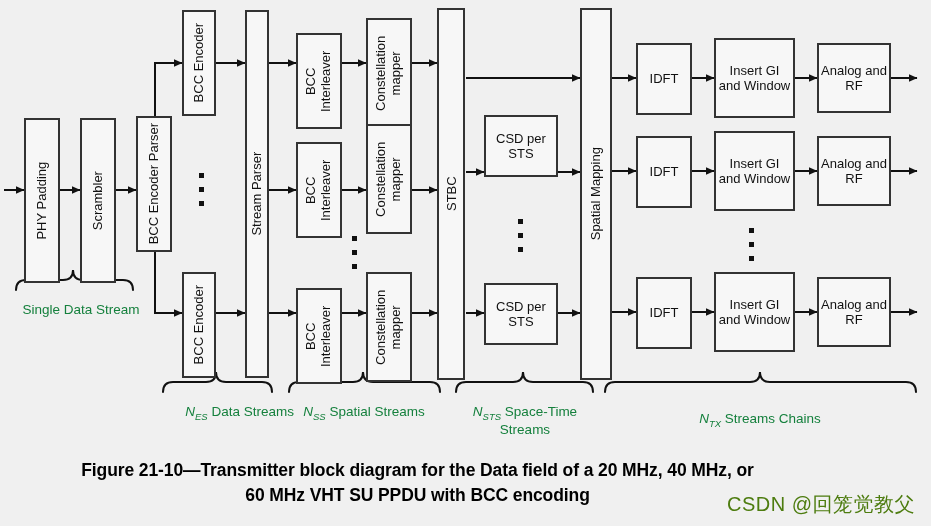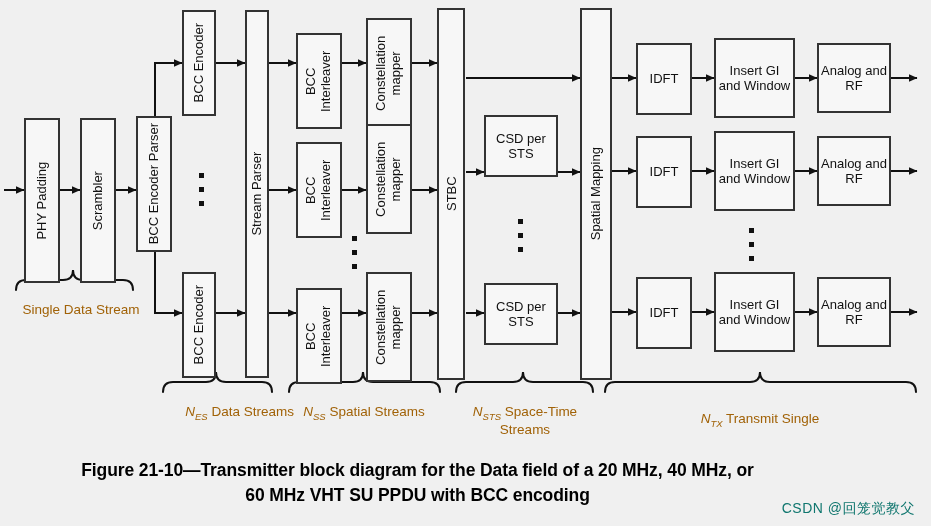--- a/index.html
+++ b/index.html
@@ -63,33 +63,33 @@
     font-weight: bold;
     font-size: 17.5px;
     line-height: 1.42;
     color: #000000;
     letter-spacing: -0.1px;
   }
   #watermark {
     position: absolute;
     right: 16px;
     bottom: 8px;
-    font-size: 14px;
-    color: #0f766e;
+    font-size: 20px;
+    color: #4d7c0f;
     font-weight: normal;
     letter-spacing: 0.5px;
     white-space: nowrap;
   }
 
   
   .blabel {
     position: absolute;
     text-align: center;
     font-size: 13.5px;
-    color: #a16207;
+    color: #15803d;
     line-height: 1.2;
   }
   .blabel i { font-style: italic; }
   .blabel sub { font-style: italic; font-size: 9.5px; }
 </style>
 </head>
 <body>
 
 <div id="page">
 
@@ -287,21 +287,21 @@
       <span>Space-Time Streams</span>
     </div>
 
     <div class="blabel" style="left:288px;top:404px;width:152px;">
       <i><span>N</span><sub>SS</sub></i>
       <span>Spatial Streams</span>
     </div>
 
     <div class="blabel" style="left:604px;top:411px;width:312px;">
       <i><span>N</span><sub>TX</sub></i>
-      <span>Transmit Single</span>
+      <span>Streams Chains</span>
     </div>
 
   </div>
 
   <div id="caption">
     <div>Figure 21-10—Transmitter block diagram for the Data field of a 20 MHz, 40 MHz, or</div>
     <div>60 MHz VHT SU PPDU with BCC encoding</div>
   </div>
   <div id="watermark">CSDN @回笼觉教父</div>
 

